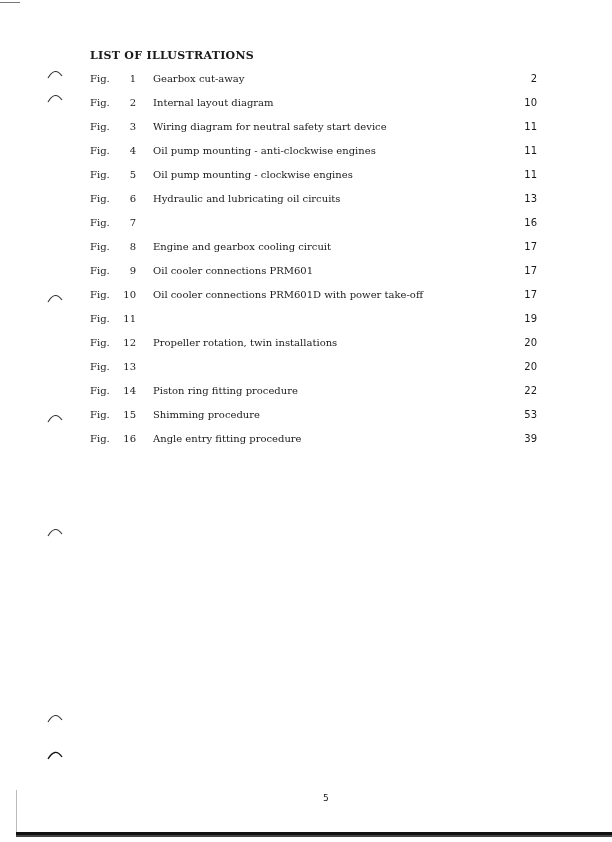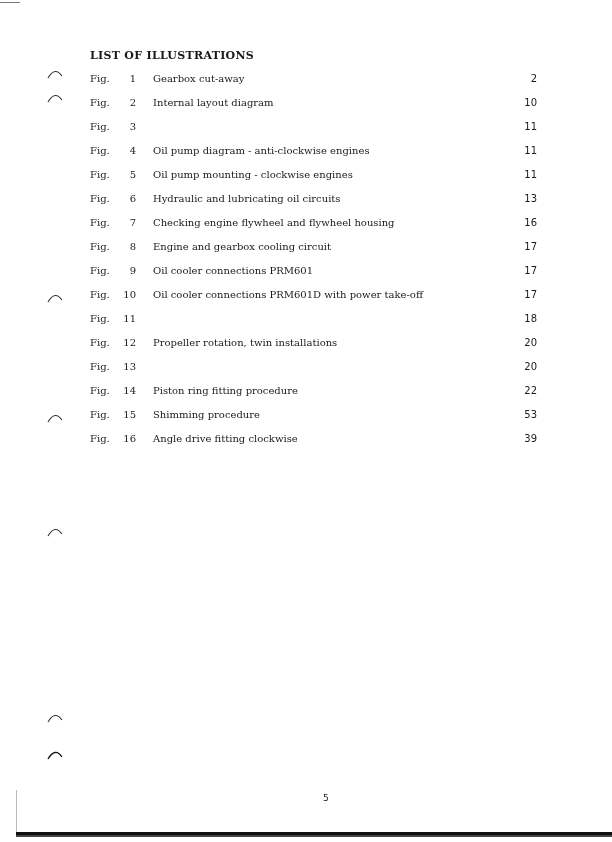--- a/index.html
+++ b/index.html
@@ -88,60 +88,60 @@
       <span class="title">Gearbox cut-away</span>
       <span class="page">2</span>
     </div>
   <div class="row">
       <span class="fig"><span class="lbl">Fig.</span><span class="num">2</span></span>
       <span class="title">Internal layout diagram</span>
       <span class="page">10</span>
     </div>
   <div class="row">
       <span class="fig"><span class="lbl">Fig.</span><span class="num">3</span></span>
+      <span class="title">Wiring diagram for neutral safety start device</span>
       <span class="page">11</span>
     </div>
   <div class="row">
       <span class="fig"><span class="lbl">Fig.</span><span class="num">4</span></span>
-      <span class="title">Oil pump diagram - anti-clockwise engines</span>
+      <span class="title">Oil pump mounting - anti-clockwise engines</span>
       <span class="page">11</span>
     </div>
   <div class="row">
       <span class="fig"><span class="lbl">Fig.</span><span class="num">5</span></span>
       <span class="title">Oil pump mounting - clockwise engines</span>
       <span class="page">11</span>
     </div>
   <div class="row">
       <span class="fig"><span class="lbl">Fig.</span><span class="num">6</span></span>
       <span class="title">Hydraulic and lubricating oil circuits</span>
       <span class="page">13</span>
     </div>
   <div class="row">
       <span class="fig"><span class="lbl">Fig.</span><span class="num">7</span></span>
-      <span class="title">Checking engine flywheel and flywheel housing</span>
       <span class="page">16</span>
     </div>
   <div class="row">
       <span class="fig"><span class="lbl">Fig.</span><span class="num">8</span></span>
       <span class="title">Engine and gearbox cooling circuit</span>
       <span class="page">17</span>
     </div>
   <div class="row">
       <span class="fig"><span class="lbl">Fig.</span><span class="num">9</span></span>
       <span class="title">Oil cooler connections PRM601</span>
       <span class="page">17</span>
     </div>
   <div class="row">
       <span class="fig"><span class="lbl">Fig.</span><span class="num">10</span></span>
       <span class="title">Oil cooler connections PRM601D with power take-off</span>
       <span class="page">17</span>
     </div>
   <div class="row">
       <span class="fig"><span class="lbl">Fig.</span><span class="num">11</span></span>
-      <span class="page">18</span>
+      <span class="page">19</span>
     </div>
   <div class="row">
       <span class="fig"><span class="lbl">Fig.</span><span class="num">12</span></span>
       <span class="title">Propeller rotation, twin installations</span>
       <span class="page">20</span>
     </div>
   <div class="row">
       <span class="fig"><span class="lbl">Fig.</span><span class="num">13</span></span>
       <span class="page">20</span>
     </div>
@@ -150,21 +150,21 @@
       <span class="title">Piston ring fitting procedure</span>
       <span class="page">22</span>
     </div>
   <div class="row">
       <span class="fig"><span class="lbl">Fig.</span><span class="num">15</span></span>
       <span class="title">Shimming procedure</span>
       <span class="page">53</span>
     </div>
   <div class="row">
       <span class="fig"><span class="lbl">Fig.</span><span class="num">16</span></span>
-      <span class="title">Angle drive fitting clockwise</span>
+      <span class="title">Angle entry fitting procedure</span>
       <span class="page">39</span>
     </div>
 </div>
 
 <div class="page-number">5</div>
 
 <div class="left-edge"></div>
 <div class="bottom-edge"></div>
 <div class="bottom-edge2"></div>
 

